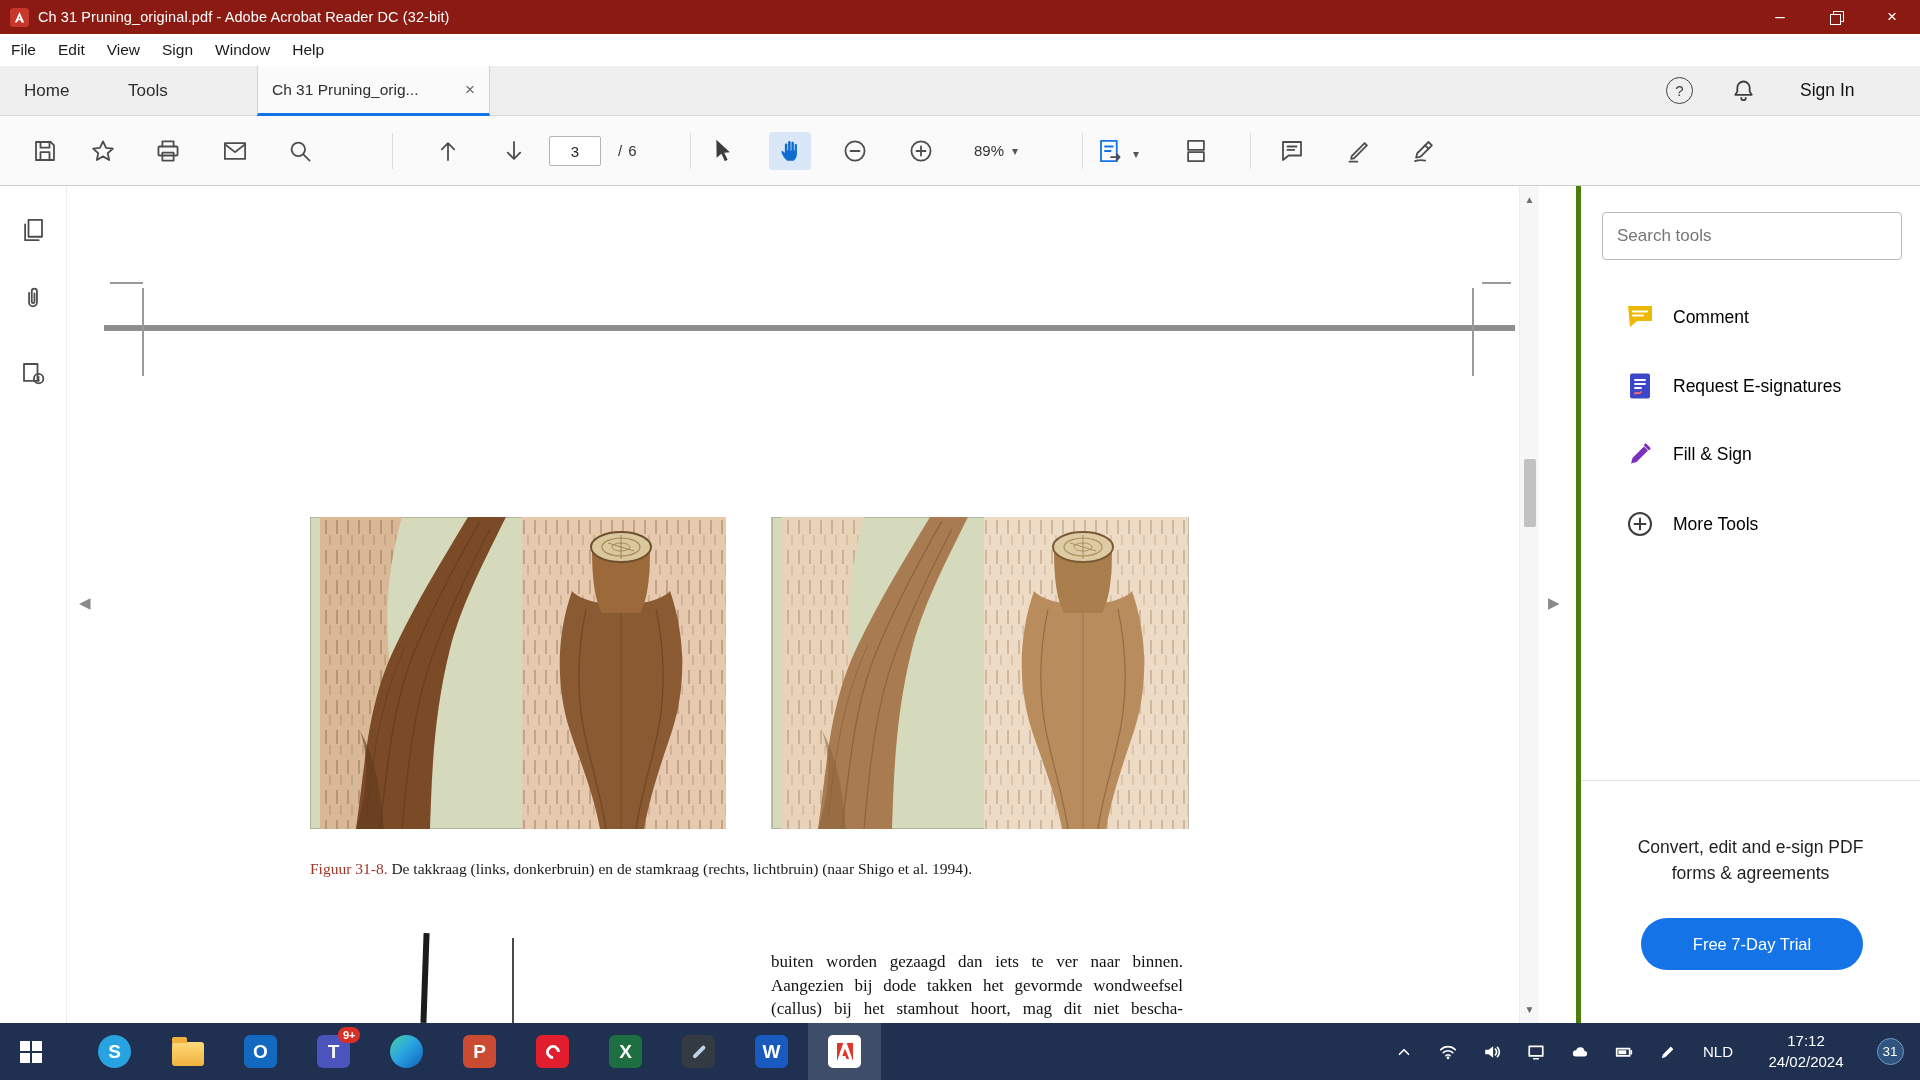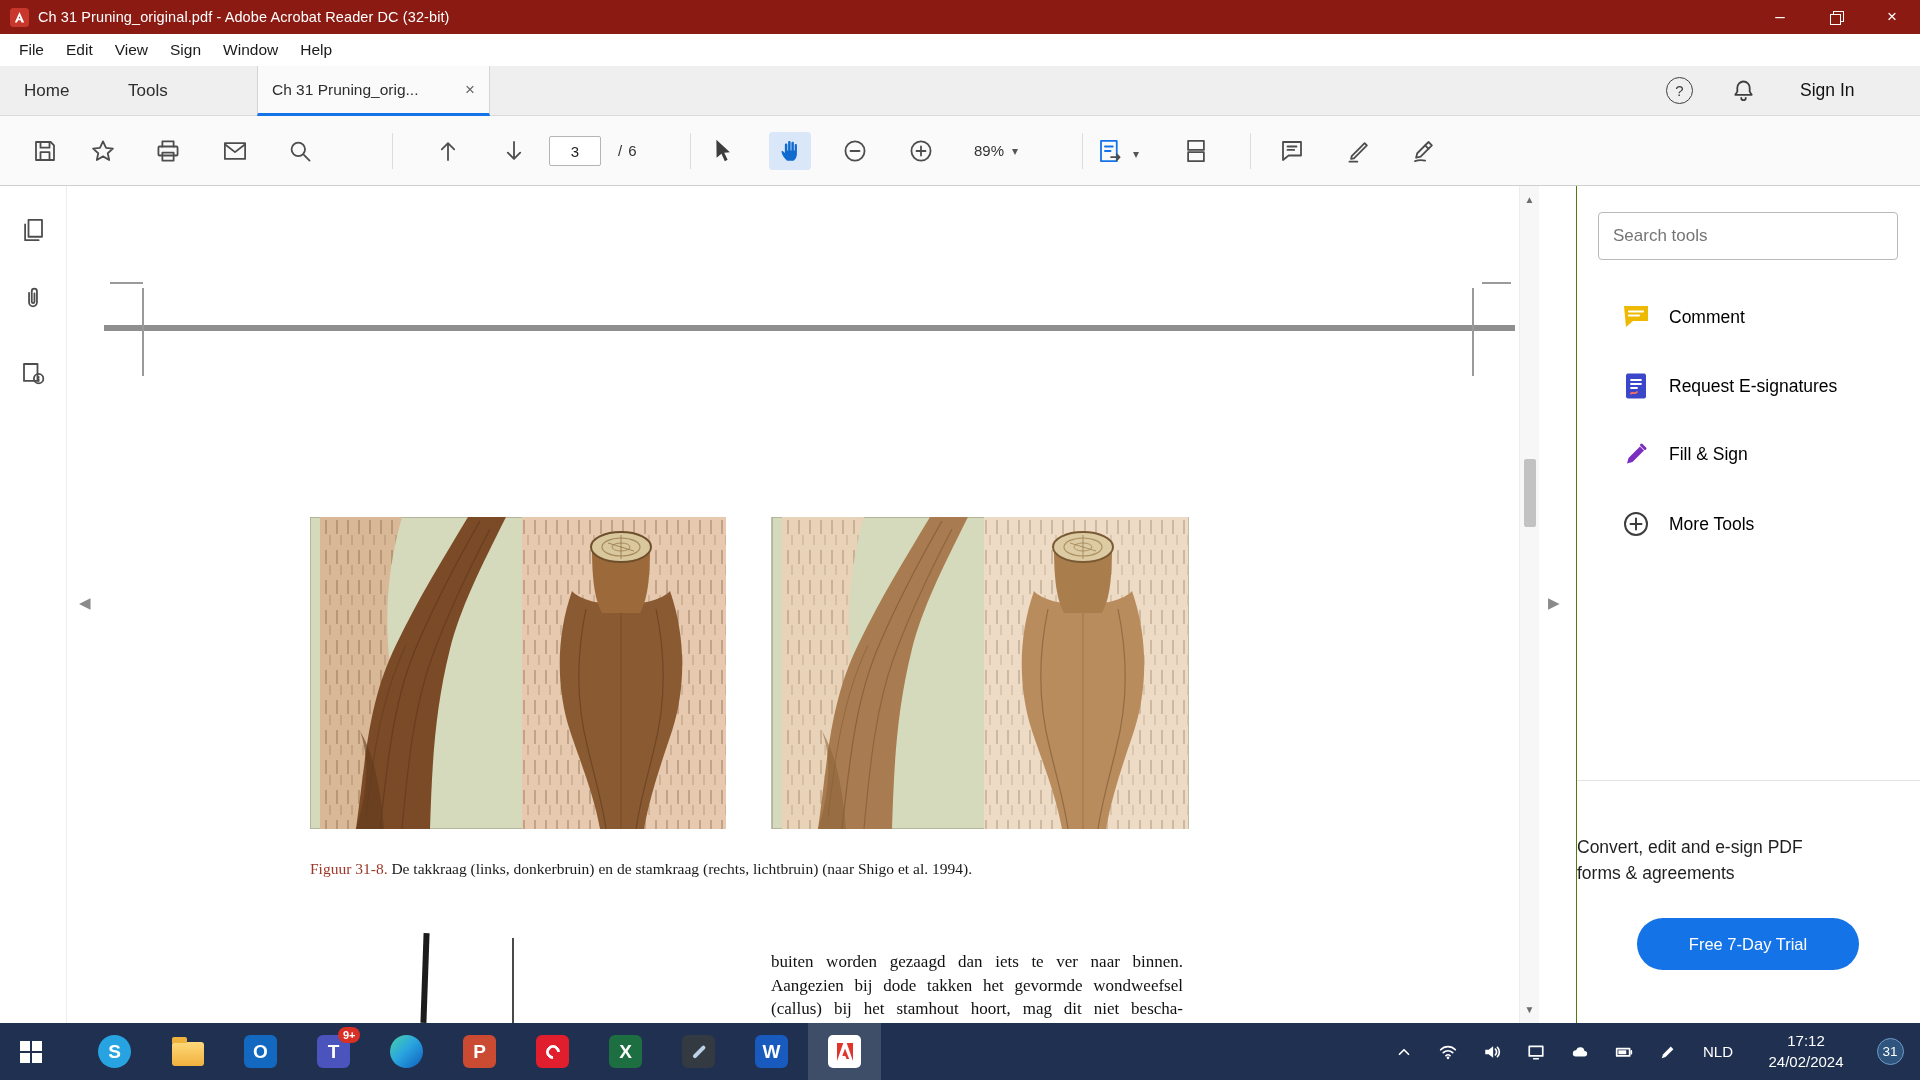--- a/index.html
+++ b/index.html
@@ -11,21 +11,21 @@
   .titlebar{position:absolute;top:0;left:0;right:0;height:34px;background:#8a1a12;color:#fff;display:flex;align-items:center}
   .tb-logo{width:19px;height:19px;margin:0 9px 0 10px;flex:0 0 auto}
   .tb-title{font-size:14.5px;letter-spacing:.1px}
   .win-controls{margin-left:auto;display:flex;height:100%}
   .win-btn{width:56px;display:flex;align-items:center;justify-content:center;font-size:17px;color:#fff}
   .restore{position:relative;width:13px;height:13px;display:inline-block}
   .restore:before{content:"";position:absolute;left:3px;top:0;width:9px;height:9px;border:1.3px solid #fff}
   .restore:after{content:"";position:absolute;left:0;top:3px;width:9px;height:9px;border:1.3px solid #fff;background:#8a1a12}
 
   
-  .menubar{position:absolute;top:34px;left:0;right:0;height:32px;background:#fff;display:flex;align-items:center;padding-left:8px}
+  .menubar{position:absolute;top:34px;left:0;right:0;height:32px;background:#fff;display:flex;align-items:center;}
   .menu-item{padding:0 11px;font-size:15.5px;color:#1a1a1a;cursor:default}
 
   
   .tabbar{position:absolute;top:66px;left:0;right:0;height:50px;background:#efefef;border-bottom:1px solid #dadada}
   .tab-home{position:absolute;left:24px;top:0;height:100%;display:flex;align-items:center;font-size:17px;color:#2e2e2e}
   .tab-tools{position:absolute;left:128px;top:0;height:100%;display:flex;align-items:center;font-size:17px;color:#2e2e2e}
   .doc-tab{position:absolute;left:257px;top:0;height:50px;width:233px;background:#fafafa;border-left:1px solid #d4d4d4;border-right:1px solid #d4d4d4;border-bottom:3px solid #1473e6;display:flex;align-items:center;padding:0 14px;font-size:15.5px;color:#2e2e2e;gap:12px}
   .doc-tab .tab-label{white-space:nowrap;overflow:hidden;flex:1}
   .tab-close{color:#666;font-size:17px}
   .help-circle{position:absolute;left:1666px;top:11px;width:27px;height:27px;border:1.7px solid #3f3f3f;border-radius:50%;display:flex;align-items:center;justify-content:center;font-size:15px;color:#3f3f3f}
@@ -67,28 +67,28 @@
   .body-text div{text-align:justify;text-align-last:justify;white-space:nowrap}
 
   .pfig-a{position:absolute;left:355px;top:747px;width:6px;height:90px;background:#1c1c1c;transform:rotate(2deg)}
   .pfig-b{position:absolute;left:445px;top:752px;width:2px;height:85px;background:#4a4a4a}
 
   .vscroll{position:absolute;left:1519px;top:0;bottom:0;width:20px;background:#f7f7f7;border-left:1px solid #ededed}
   .vs-arrow{position:absolute;left:0;width:100%;text-align:center;font-size:10px;color:#6e6e6e}
   .vs-thumb{position:absolute;left:4px;width:12px;top:273px;height:68px;background:#c2c2c2;border-radius:2px}
 
   
-  .rightpanel{position:absolute;right:0;top:0;bottom:0;width:344px;background:#fff;border-left:1px solid #4d7c0f}
+  .rightpanel{position:absolute;right:0;top:0;bottom:0;width:344px;background:#fff;border-left:5px solid #4d7c0f}
   .rp-search{position:absolute;left:21px;top:26px;width:300px;height:48px;border:1px solid #b9b9b9;border-radius:4px;padding:0 14px;font-size:17px;color:#333;background:#fff;font-family:"Liberation Sans",sans-serif}
   .rp-search::placeholder{color:#757575}
   .rp-item{position:absolute;left:44px;height:44px;display:flex;align-items:center;gap:18px;cursor:pointer}
   .rp-item .lbl{font-size:17.5px;color:#000000}
   .rp-ic{width:30px;height:30px;flex:0 0 auto}
   .rp-divider{position:absolute;left:0;right:0;top:594px;height:1px;background:#e3e3e3}
-  .rp-promo{position:absolute;left:0;right:0;top:648px;text-align:left;font-size:17.5px;color:#1f1f1f;line-height:26px}
+  .rp-promo{position:absolute;left:0;right:0;top:648px;text-align:center;font-size:17.5px;color:#1f1f1f;line-height:26px}
   .trial-btn{position:absolute;left:60px;top:732px;width:222px;height:52px;border-radius:26px;background:#1473e6;color:#fff;display:flex;align-items:center;justify-content:center;font-size:16.5px;cursor:pointer}
 
   
   .taskbar{position:absolute;left:0;right:0;bottom:0;height:57px;background:#1f3050;display:flex;align-items:stretch;color:#fff}
   .start{width:62px;display:flex;align-items:center;justify-content:center}
   .win-logo{display:grid;grid-template-columns:10px 10px;grid-template-rows:10px 10px;gap:2px;transform:none}
   .win-logo span{background:#fff;display:block}
   .tb-search{width:414px;margin:7px 0;background:#fff;border:1px solid #8a8a8a;display:flex;align-items:center;padding:0 12px;gap:10px;position:relative}
   .tb-search input{border:0;outline:0;flex:1;font-size:16.5px;color:#444;font-family:"Liberation Sans",sans-serif;background:transparent}
   .tb-search input::placeholder{color:#5f5f5f}

